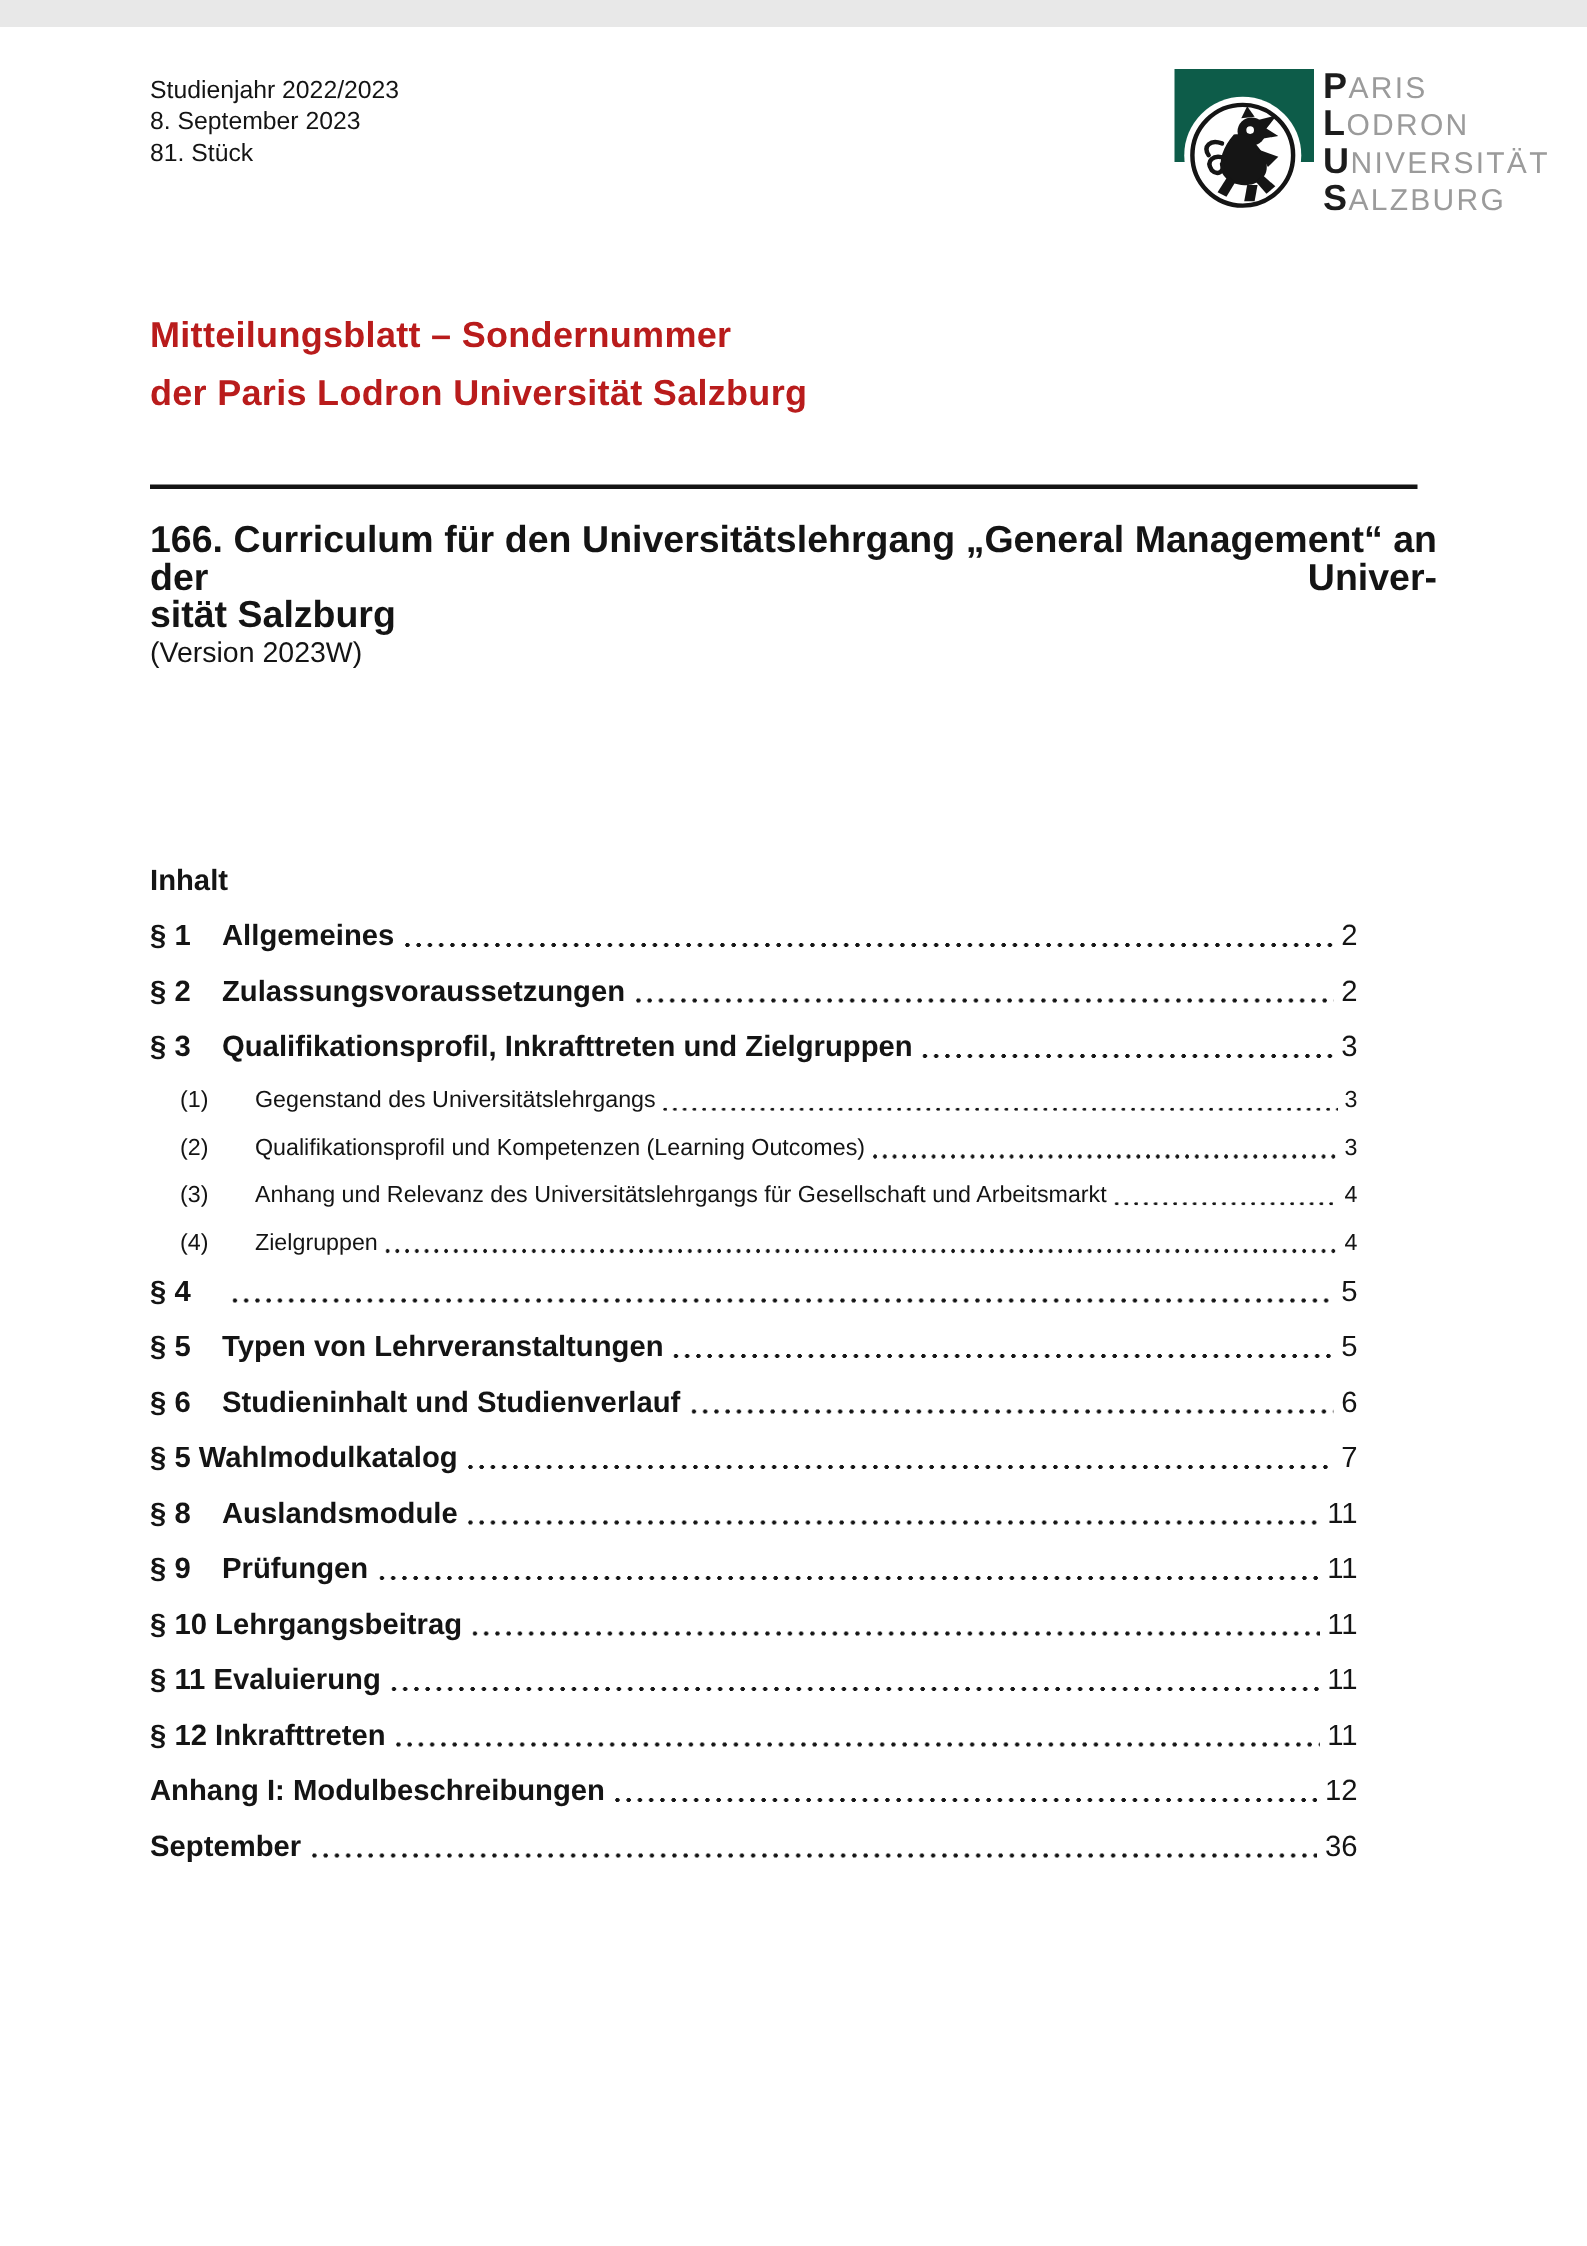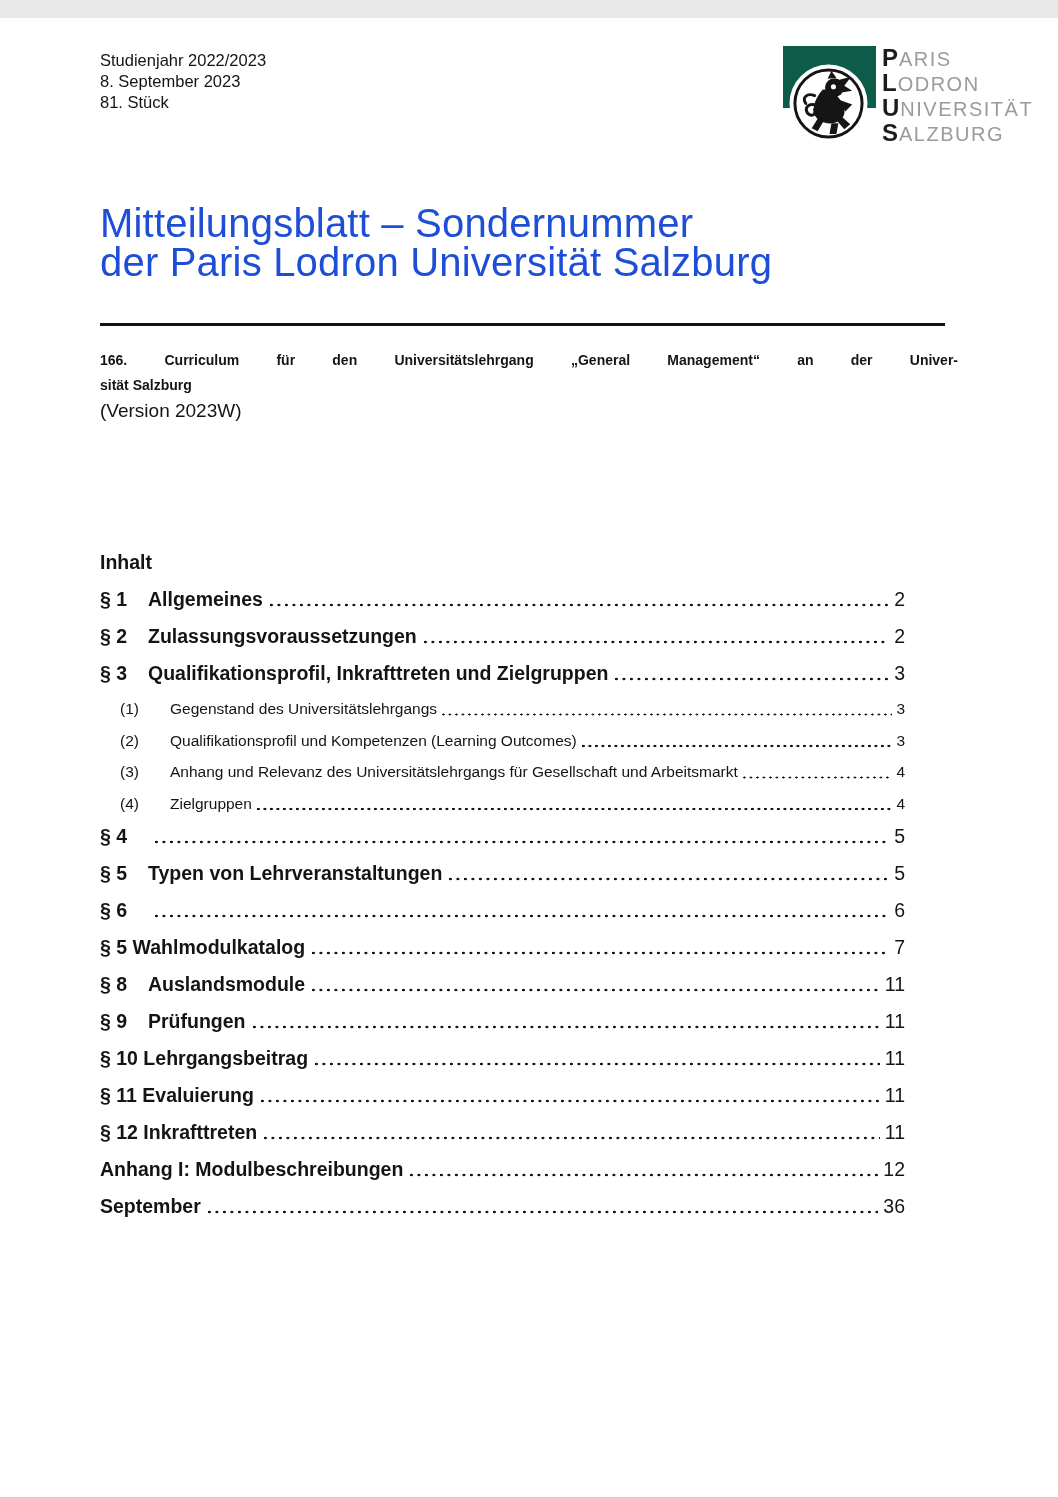--- a/index.html
+++ b/index.html
@@ -32,31 +32,31 @@
     font-weight:bold; font-size:24px; color:#1c1c1c; letter-spacing:1px;
   }
   .logo-line .rest {
     font-size:20px; color:var(--logo-gray, #9b9b9b); letter-spacing:1.5px;
   }
 
   
   .main-col { position:absolute; left:100px; top:186px; width:858px; }
 
   .doc-title {
-    font-size:40px; font-weight:normal; line-height:39px; color:#1d4ed8;
+    font-size:24px; font-weight:bold; line-height:39px; color:#b91c1c;
     letter-spacing:0.2px;
   }
 
   .rule {
     border:none; height:3px; background:#141414;
     width:845px; margin-top:41px;
   }
 
   .doc-subtitle { margin-top:22px; }
-  .sub-bold { font-size:14px; font-weight:bold; line-height:25px; }
+  .sub-bold { font-size:25px; font-weight:bold; line-height:25px; }
   .sub-line1 { text-align:justify; text-align-last:justify; width:858px; }
   .sub-version { font-size:19px; font-weight:normal; line-height:25px; }
 
   .toc-heading { font-size:19.5px; font-weight:bold; margin-top:128px; }
 
   
   .toc { margin-top:14px; }
   .toc-row {
     display:flex; align-items:baseline;
     width:805px; font-size:19.5px; font-weight:bold; line-height:22px;
@@ -191,20 +191,21 @@
           <span class="toc-page">5</span>
       </div>
       <div class="toc-row main">
         <span class="toc-num">§ 5</span>
           <span class="toc-title">Typen von Lehrveranstaltungen</span>
           <span class="toc-leader"></span>
           <span class="toc-page">5</span>
       </div>
       <div class="toc-row main">
         <span class="toc-num">§ 6</span>
+          <span class="toc-title">Studieninhalt und Studienverlauf</span>
           <span class="toc-leader"></span>
           <span class="toc-page">6</span>
       </div>
       <div class="toc-row main run">
         <span class="toc-title">§ 5 Wahlmodulkatalog</span>
           <span class="toc-leader"></span>
           <span class="toc-page">7</span>
       </div>
       <div class="toc-row main">
         <span class="toc-num">§ 8</span>

